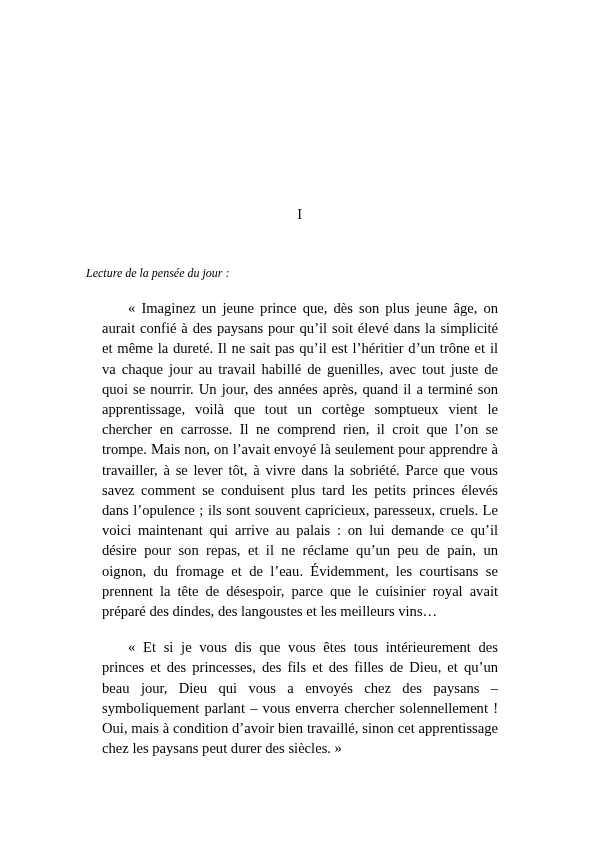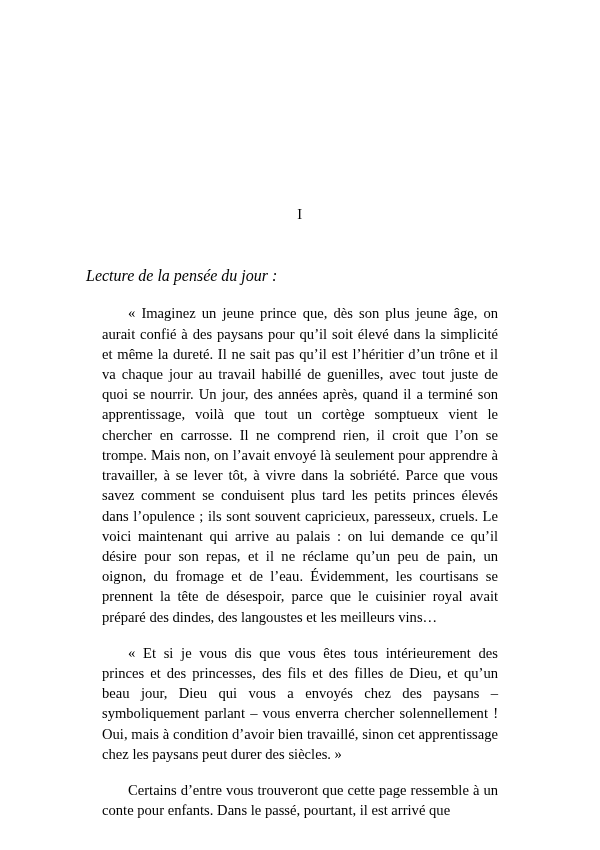--- a/index.html
+++ b/index.html
@@ -29,21 +29,21 @@
   }
   .chapter-number {
     text-align: center;
     font-size: 14.5px;
     letter-spacing: 0.5px;
     margin: 0 0 42px 0;
     line-height: 1.2;
   }
   .stage-direction {
     font-style: italic;
-    font-size: 16px;
+    font-size: 12px;
     margin: 0 0 14px 0;
     line-height: 1.38;
   }
   p.body-par {
     margin: 16px;
     font-size: 14.6px;
     line-height: 1.385;
     text-align: justify;
     text-justify: inter-word;
     text-indent: 26px;
@@ -55,15 +55,14 @@
 </style>
 </head>
 <body>
 
 <div class="page">
   <div class="text-block">
     <div class="chapter-number">I</div>
     <div class="stage-direction">Lecture de la pensée du jour :</div>
     <p class="body-par">« Imaginez un jeune prince que, dès son plus jeune âge, on aurait confié à des paysans pour qu’il soit élevé dans la simplicité et même la dureté. Il ne sait pas qu’il est l’héritier d’un trône et il va chaque jour au travail habillé de guenilles, avec tout juste de quoi se nourrir. Un jour, des années après, quand il a terminé son apprentissage, voilà que tout un cortège somptueux vient le chercher en carrosse. Il ne comprend rien, il croit que l’on se trompe. Mais non, on l’avait envoyé là seulement pour apprendre à travailler, à se lever tôt, à vivre dans la sobriété. Parce que vous savez comment se conduisent plus tard les petits princes élevés dans l’opulence ; ils sont souvent capricieux, paresseux, cruels. Le voici maintenant qui arrive au palais : on lui demande ce qu’il désire pour son repas, et il ne réclame qu’un peu de pain, un oignon, du fromage et de l’eau. Évidemment, les courtisans se prennent la tête de désespoir, parce que le cuisinier royal avait préparé des dindes, des langoustes et les meilleurs vins…</p>
     <p class="body-par">« Et si je vous dis que vous êtes tous intérieurement des princes et des princesses, des fils et des filles de Dieu, et qu’un beau jour, Dieu qui vous a envoyés chez des paysans – symboliquement parlant – vous enverra chercher solennellement ! Oui, mais à condition d’avoir bien travaillé, sinon cet apprentissage chez les paysans peut durer des siècles. »</p>
-    <p class="body-par">Certains d’entre vous trouveront que cette page ressemble à un conte pour enfants. Dans le passé, pourtant, il est arrivé que</p>
   </div>
 </div>
 
 </body></html>

